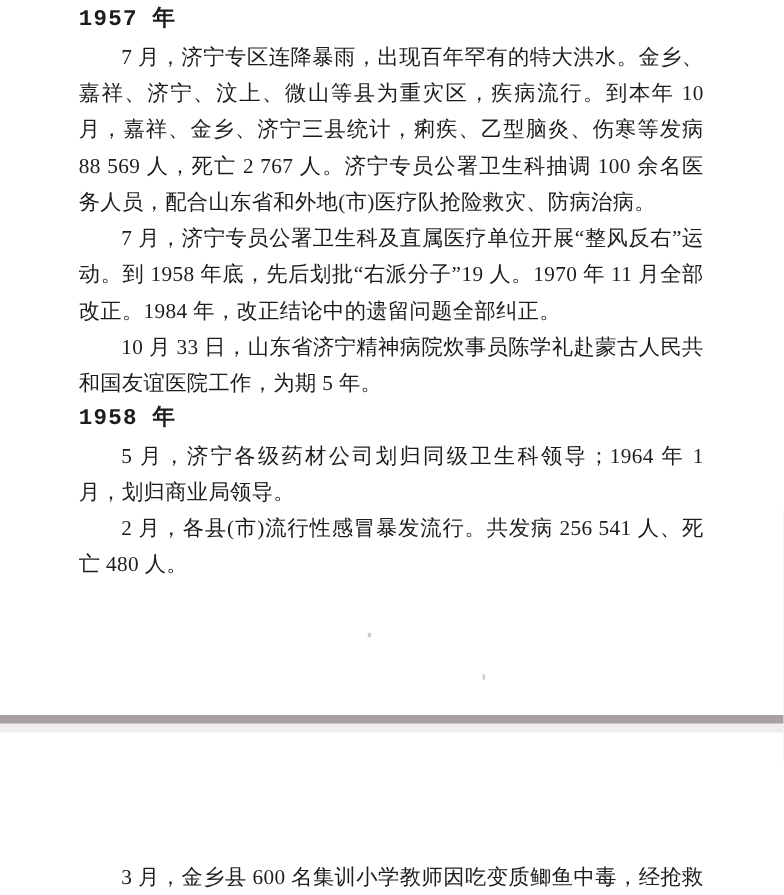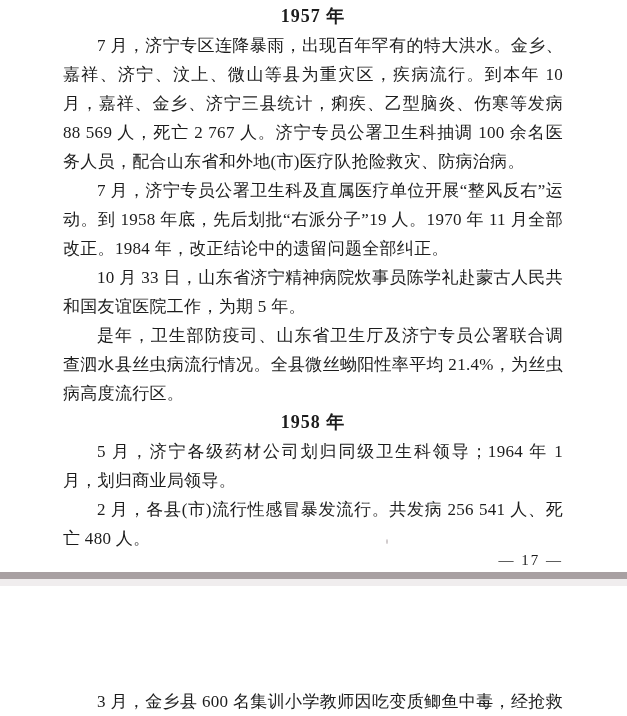--- a/index.html
+++ b/index.html
@@ -11,22 +11,22 @@
     color: #1c1c1c;
     font-family: "Liberation Serif", serif;
     overflow: hidden;
     margin: 0 auto;
   }
   .content {
     padding: 2px 64px 0 63px;
   }
   .year-heading {
     margin: 0;
-    text-align: center;
-    font-family: Liberation Serif, serif;
+    text-align: left;
+    font-family: Liberation Mono, monospace;
     font-size: 18px;
     font-weight: bold;
     line-height: 29px;
     letter-spacing: 1px;
   }
   .para {
     margin: 0;
     font-size: 17px;
     line-height: 29px;
     text-align: justify;
@@ -79,29 +79,27 @@
   <div class="content">
 
     <h2 class="year-heading">1957 年</h2>
 
     <p class="para">7 月，济宁专区连降暴雨，出现百年罕有的特大洪水。金乡、嘉祥、济宁、汶上、微山等县为重灾区，疾病流行。到本年 10 月，嘉祥、金乡、济宁三县统计，痢疾、乙型脑炎、伤寒等发病 88 569 人，死亡 2 767 人。济宁专员公署卫生科抽调 100 余名医务人员，配合山东省和外地(市)医疗队抢险救灾、防病治病。</p>
 
     <p class="para">7 月，济宁专员公署卫生科及直属医疗单位开展“整风反右”运动。到 1958 年底，先后划批“右派分子”19 人。1970 年 11 月全部改正。1984 年，改正结论中的遗留问题全部纠正。</p>
 
     <p class="para">10 月 33 日，山东省济宁精神病院炊事员陈学礼赴蒙古人民共和国友谊医院工作，为期 5 年。</p>
 
-    <p class="para">是年，卫生部防疫司、山东省卫生厅及济宁专员公署联合调查泗水县丝虫病流行情况。全县微丝蚴阳性率平均 21.4%，为丝虫病高度流行区。</p>
 
     <h2 class="year-heading">1958 年</h2>
 
     <p class="para">5 月，济宁各级药材公司划归同级卫生科领导；1964 年 1 月，划归商业局领导。</p>
 
     <p class="para">2 月，各县(市)流行性感冒暴发流行。共发病 256 541 人、死亡 480 人。</p>
 
-    <div class="page-number">— 17 —</div>
 
   </div>
 
   <div class="speck speck-1"></div>
   <div class="speck speck-2"></div>
 
   <div class="scan-bar-dark"></div>
   <div class="scan-bar-light"></div>
 
   <p class="para next-page-para">3 月，金乡县 600 名集训小学教师因吃变质鲫鱼中毒，经抢救均治愈。</p>

